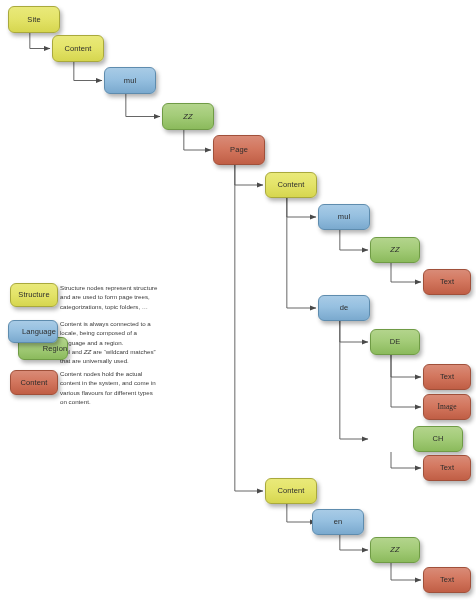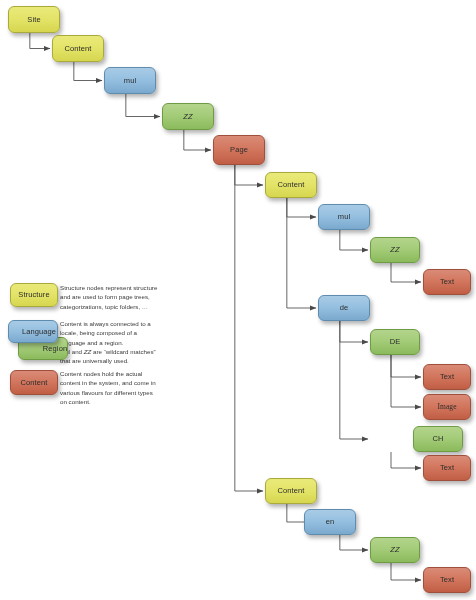--- a/index.html
+++ b/index.html
@@ -146,21 +146,21 @@
       </div>
       <div class="node region" style="left: 370px; top: 426px; width: 50px; height: 26px; margin-left: 43px;">
         <span class="lbl">CH</span>
       </div>
       <div class="node content" style="left: 423px; top: 455px; width: 48px; height: 26px;">
         <span class="lbl">Text</span>
       </div>
       <div class="node structure" style="left: 265px; top: 478px; width: 52px; height: 26px;">
         <span class="lbl">Content</span>
       </div>
-      <div class="node language" style="left: 304px; top: 509px; width: 52px; height: 26px;">
+      <div class="node language" style="left: 312px; top: 509px; width: 52px; height: 26px;">
         <span class="lbl">en</span>
       </div>
       <div class="node region" style="left: 370px; top: 537px; width: 50px; height: 26px;">
         <span class="lbl ital">ZZ</span>
       </div>
       <div class="node content" style="left: 423px; top: 567px; width: 48px; height: 26px;">
         <span class="lbl">Text</span>
       </div>
     </div>
 

